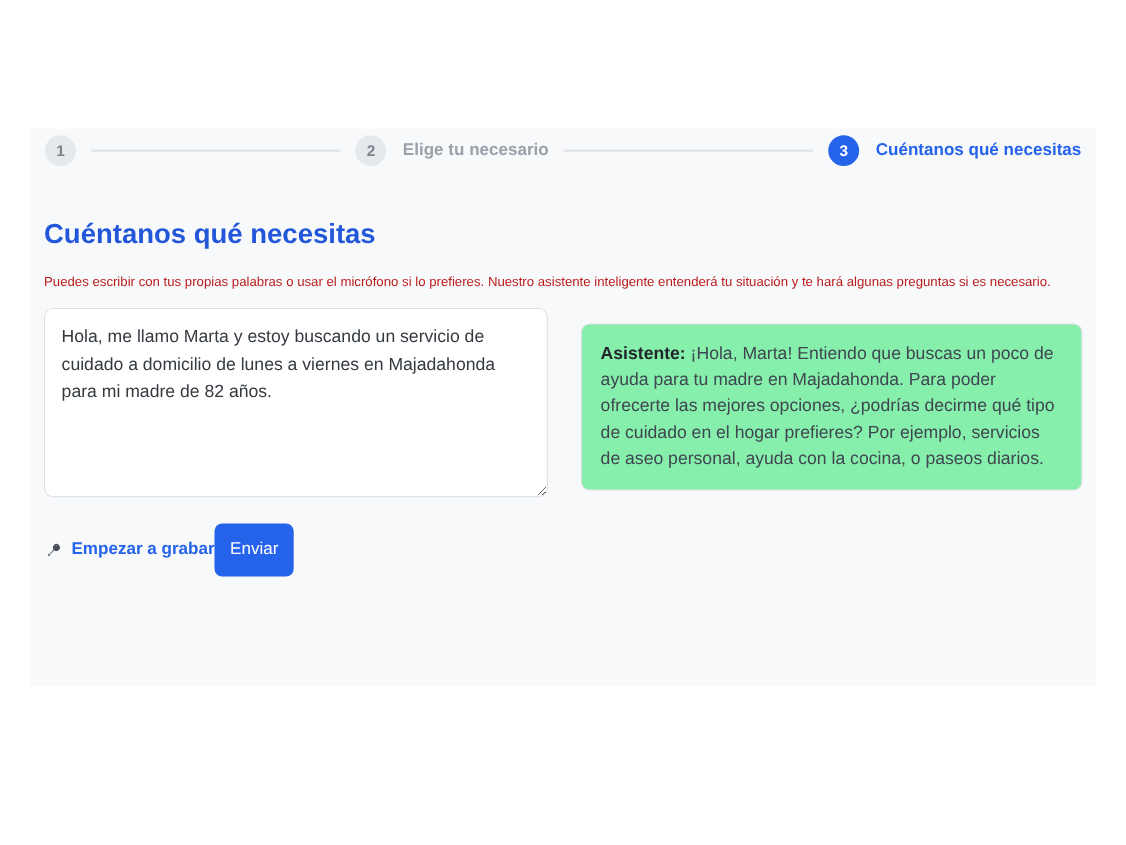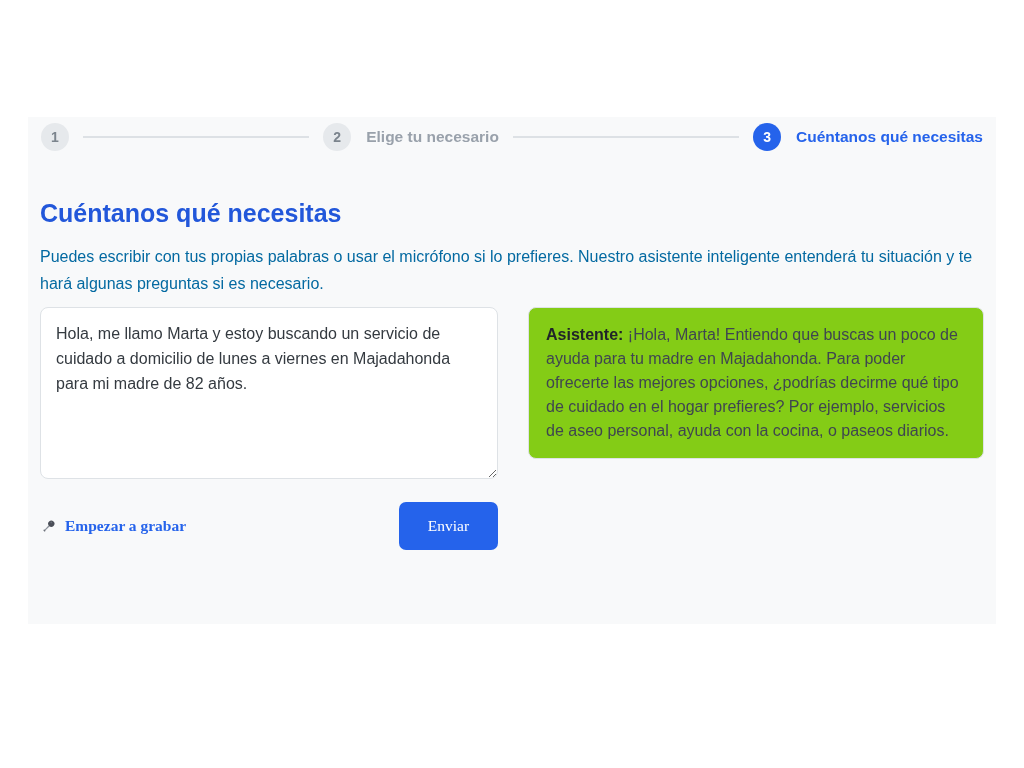--- a/index.html
+++ b/index.html
@@ -70,23 +70,23 @@
   
   .title {
     margin-top: 47px;
     font-size: 25px;
     line-height: 31px;
     font-weight: 700;
     color: #2257da;
   }
   .description {
     margin-top: 14px;
-    font-size: 16px;
+    font-size: 12px;
     line-height: 27px;
-    color: #0369a1;
+    color: #b91c1c;
   }
 
   
   .cols {
     margin-top: 10px;
     display: flex;
     align-items: flex-start;
     gap: 30px;
   }
   .left-col { width: 458px; flex-shrink: 0; }
@@ -104,52 +104,51 @@
     line-height: 25px;
     color: #343a40;
     resize: both;
     outline: none;
   }
 
   .controls {
     margin-top: 19px;
     display: flex;
     align-items: center;
-    justify-content: space-between;
-    font-family: Liberation Serif, serif;
   }
   .record-link {
     display: flex;
     align-items: center;
     gap: 8px;
     color: #2563eb;
     font-size: 15.5px;
     font-weight: 700;
     cursor: pointer;
     text-decoration: none;
     background: none;
     border: none;
     font-family: inherit;
     padding: 0;
   }
   .mic { display: inline-flex; }
   .send-btn {
-    width: 99px;
+    width: 72px;
     height: 48px;
     background: #2563eb;
     color: #ffffff;
     border: none;
     border-radius: 7px;
     font-family: inherit;
     font-size: 15.5px;
     cursor: pointer;
   }
 
   .assistant-box {
-    background: #84cc16;
+    margin-top: 14px;
+    background: #86efac;
     border: 1px solid #dee2e6;
     border-radius: 8px;
     padding: 15px 17px;
     font-size: 16px;
     line-height: 24px;
     color: #3f4650;
   }
   .assistant-box .who {
     font-weight: 700;
     color: #212529;

